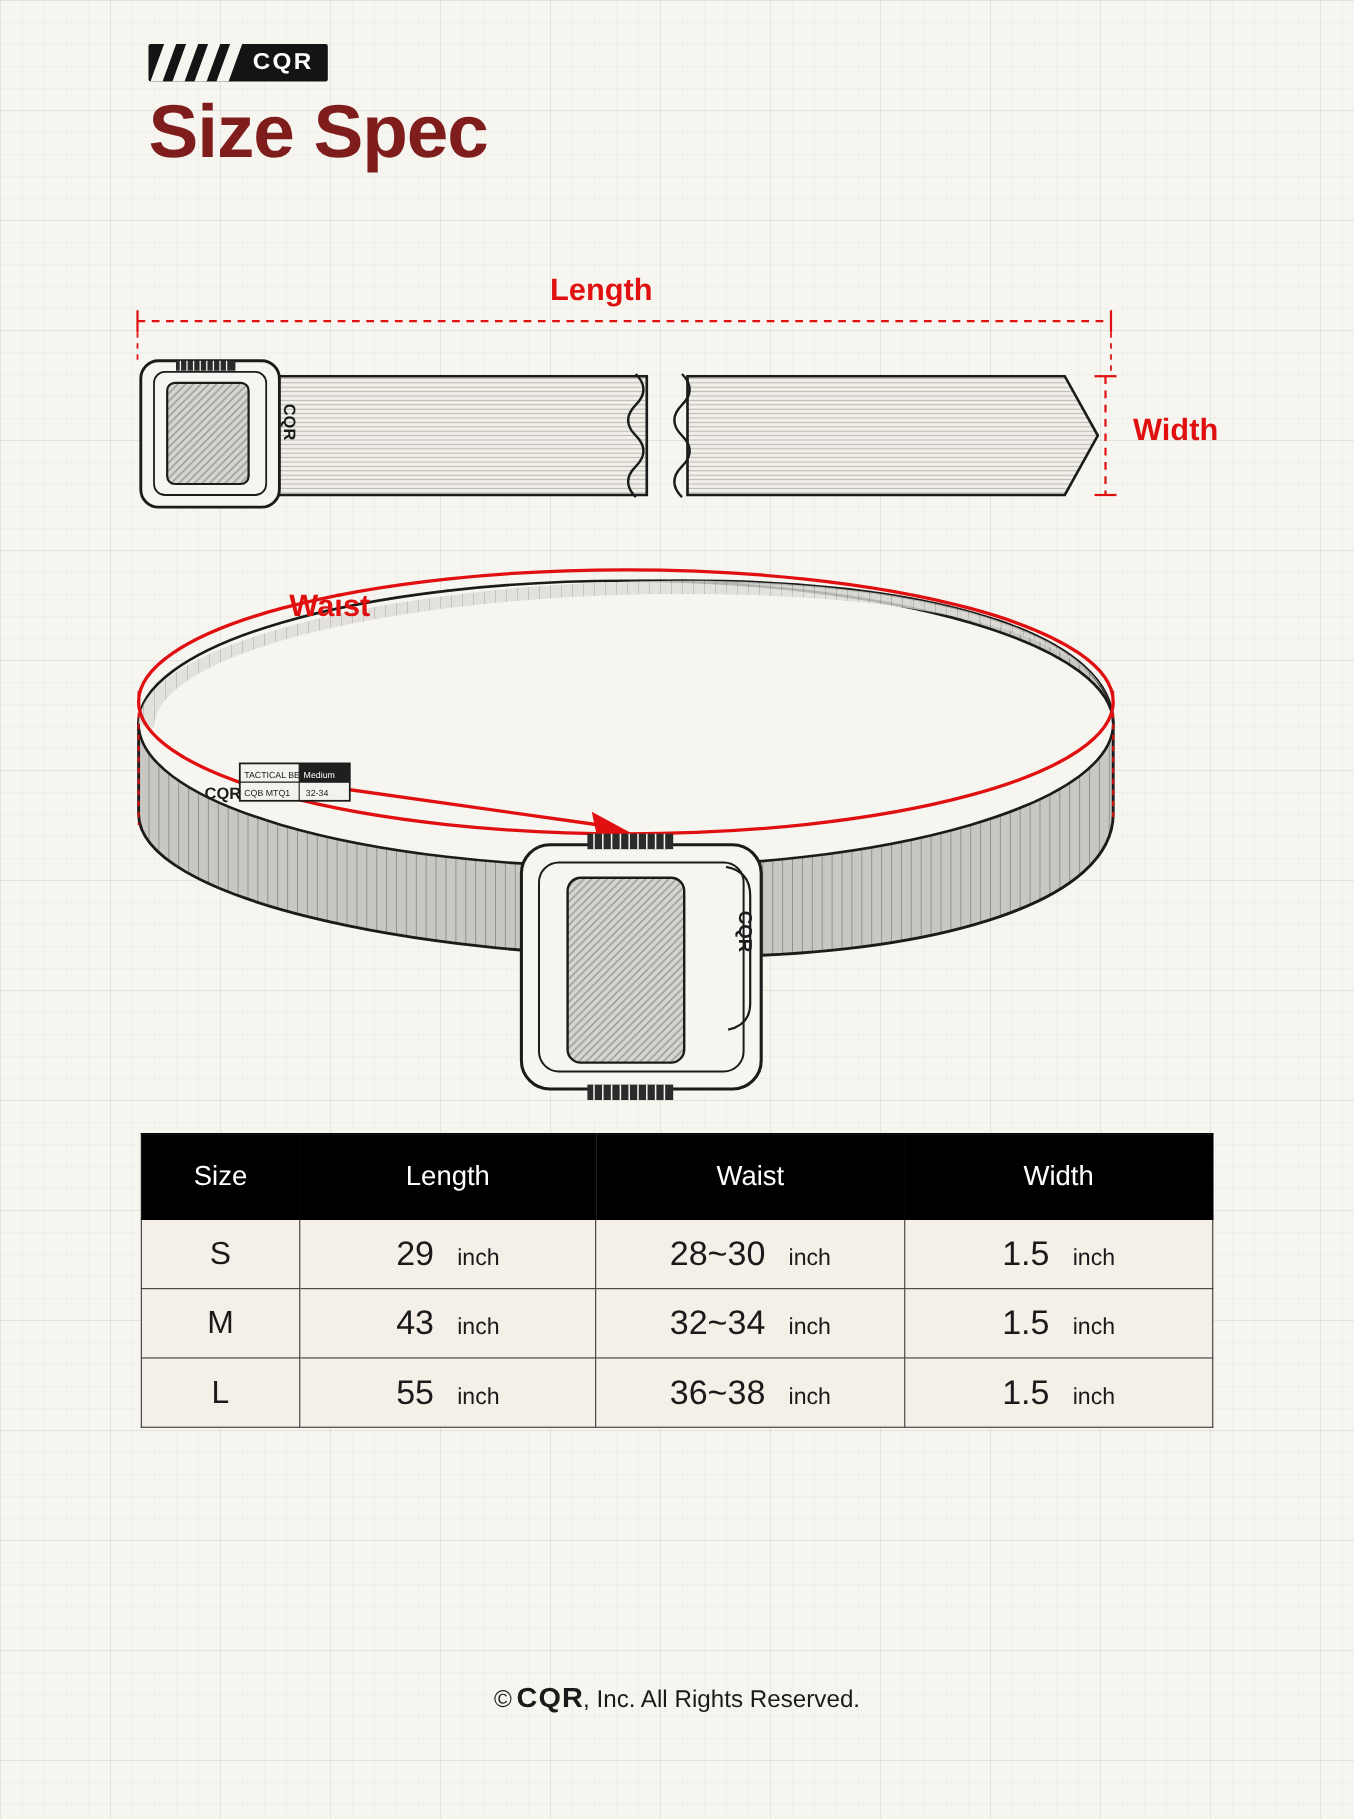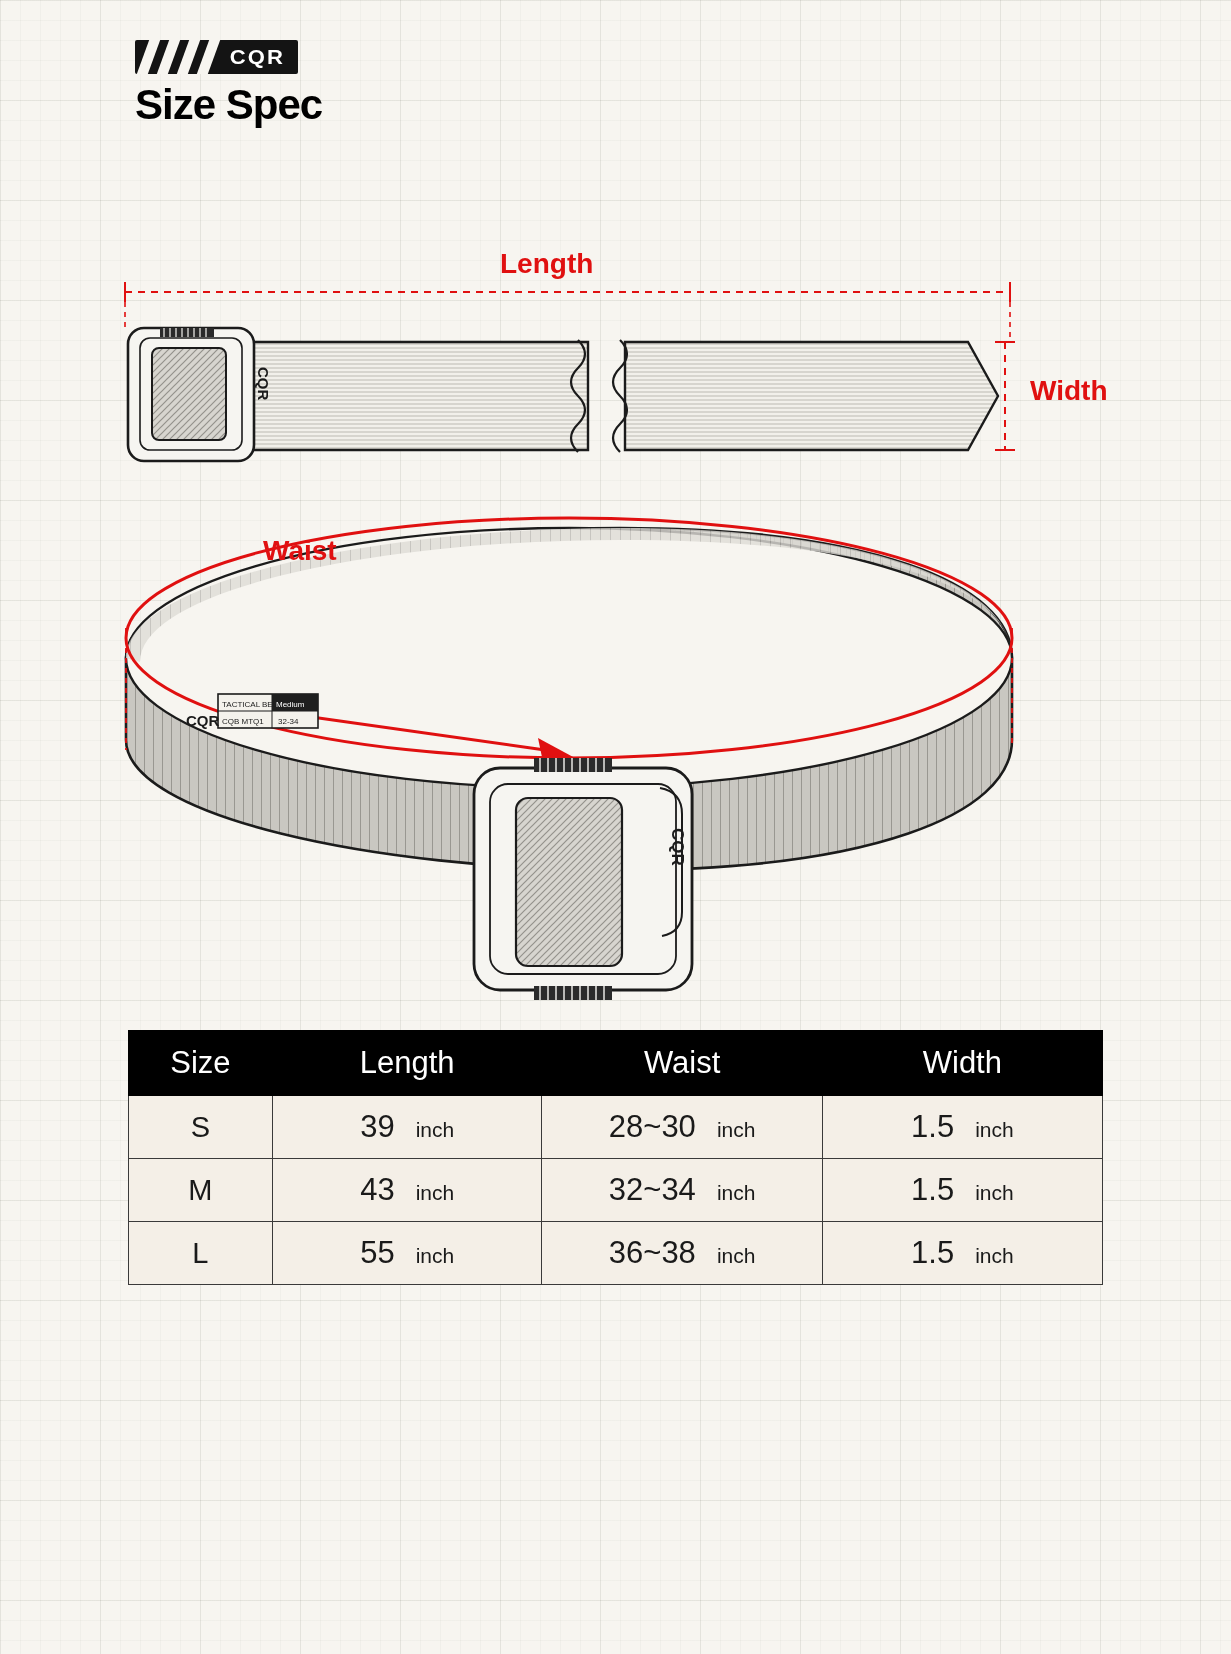--- a/index.html
+++ b/index.html
@@ -69,23 +69,23 @@
     color: #fff;
     font-size: 21px;
     font-weight: bold;
     letter-spacing: 2px;
     font-family: "Liberation Sans", sans-serif;
     margin-left: 10px;
     transform: scaleX(1.05);
   }
   .page-title {
     margin: 4px 0 0 0;
-    font-size: 42px;
+    font-size: 68px;
     font-weight: bold;
-    color: #000000;
+    color: #7f1d1d;
     letter-spacing: -1px;
     line-height: 1.1;
   }
 
   
   .diagram {
     position: absolute;
     left: 0;
     top: 210px;
     width: 1231px;
@@ -107,22 +107,22 @@
     left: 128px;
     top: 1030px;
     width: 975px;
     border-collapse: collapse;
     table-layout: fixed;
   }
   .spec-table th {
     background: #000;
     color: #fff;
     font-weight: normal;
-    font-size: 31px;
-    padding: 14px 0;
+    font-size: 25px;
+    padding: 24px 0;
     text-align: center;
     border: 1px solid #000;
   }
   .spec-table td {
     background: #f4efe7;
     color: #1a1a1a;
     font-size: 31px;
     padding: 13px 0;
     text-align: center;
     border: 1px solid #3a3a3a;
@@ -326,32 +326,36 @@
       <tr>
         <th>Size</th>
         <th>Length</th>
         <th>Waist</th>
         <th>Width</th>
       </tr>
     </thead>
     <tbody>
       <tr>
         <td class="size-cell">S</td>
-        <td><span>39</span><span class="unit">inch</span></td>
+        <td><span>29</span><span class="unit">inch</span></td>
         <td><span>28~30</span><span class="unit">inch</span></td>
         <td><span>1.5</span><span class="unit">inch</span></td>
       </tr>
       <tr>
         <td class="size-cell">M</td>
         <td><span>43</span><span class="unit">inch</span></td>
         <td><span>32~34</span><span class="unit">inch</span></td>
         <td><span>1.5</span><span class="unit">inch</span></td>
       </tr>
       <tr>
         <td class="size-cell">L</td>
         <td><span>55</span><span class="unit">inch</span></td>
         <td><span>36~38</span><span class="unit">inch</span></td>
         <td><span>1.5</span><span class="unit">inch</span></td>
       </tr>
     </tbody>
   </table>
 
+  <div class="footer">
+    <span>©</span>
+    <span class="fc-logo">CQR</span><span>, Inc. All Rights Reserved.</span>
+  </div>
 </div>
 
 </body></html>

